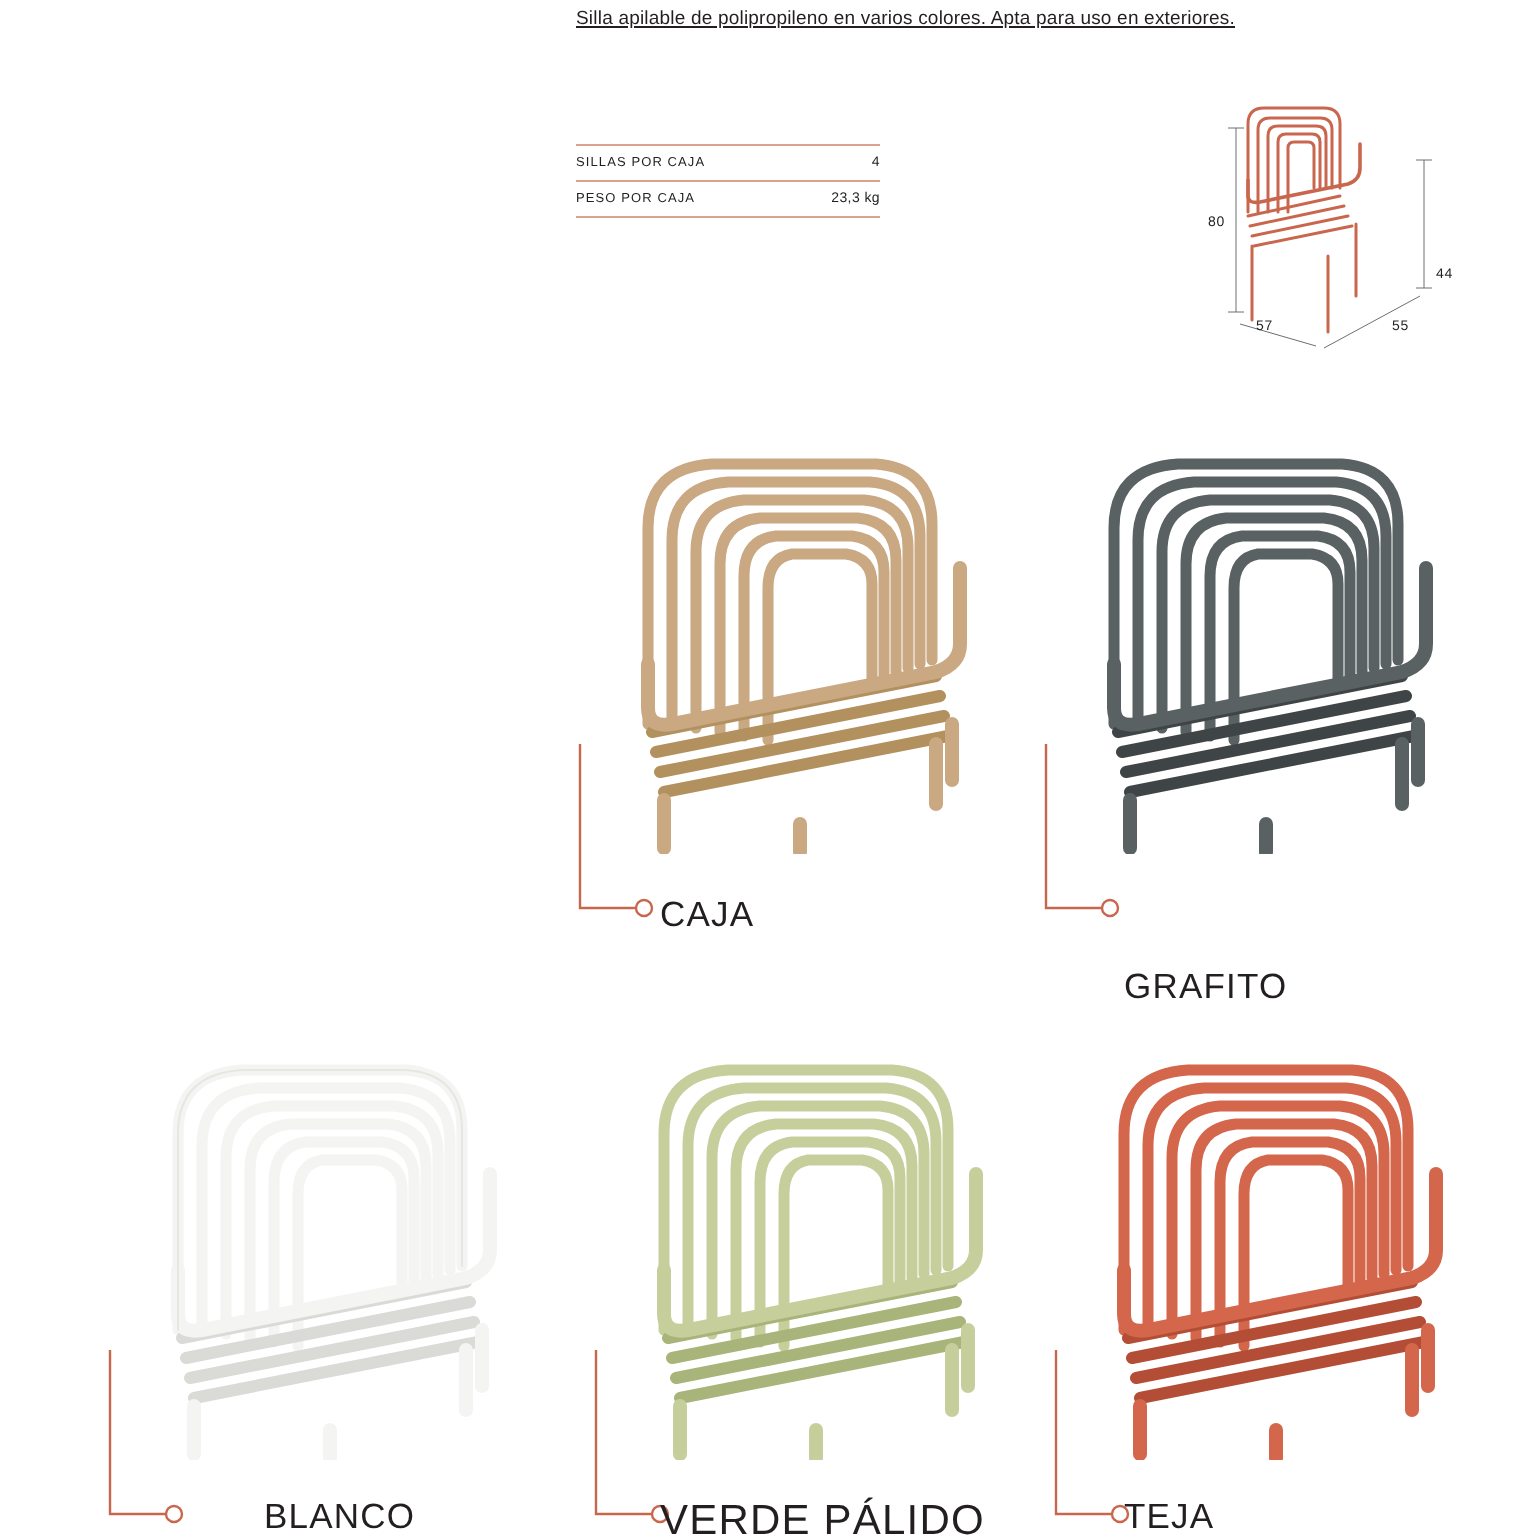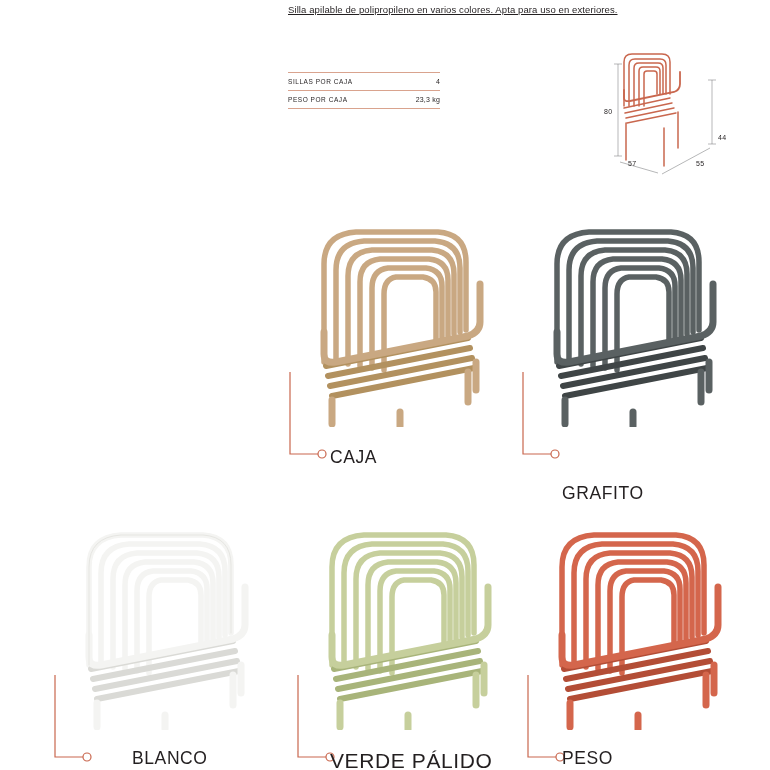--- a/index.html
+++ b/index.html
@@ -306,13 +306,13 @@
       <path d="M186 150 L186 178"></path>
       <path d="M110 200 L110 214"></path>
       <path d="M178 160 L178 190"></path>
     </g>
   </svg>
 </div>
 <svg class="connector" style="left:526px; top:675px;" width="42" height="96" viewBox="0 0 42 96">
   <path d="M2 0 L2 82 L30 82" stroke="#c9674e" stroke-width="1.2" fill="none"></path>
   <circle cx="34" cy="82" r="4" stroke="#c9674e" stroke-width="1.2" fill="none"></circle>
 </svg>
-<div class="label" style="left:562px; top:748px;">PESO</div>
+<div class="label" style="left:562px; top:748px;">TEJA</div>
 
 </body></html>

